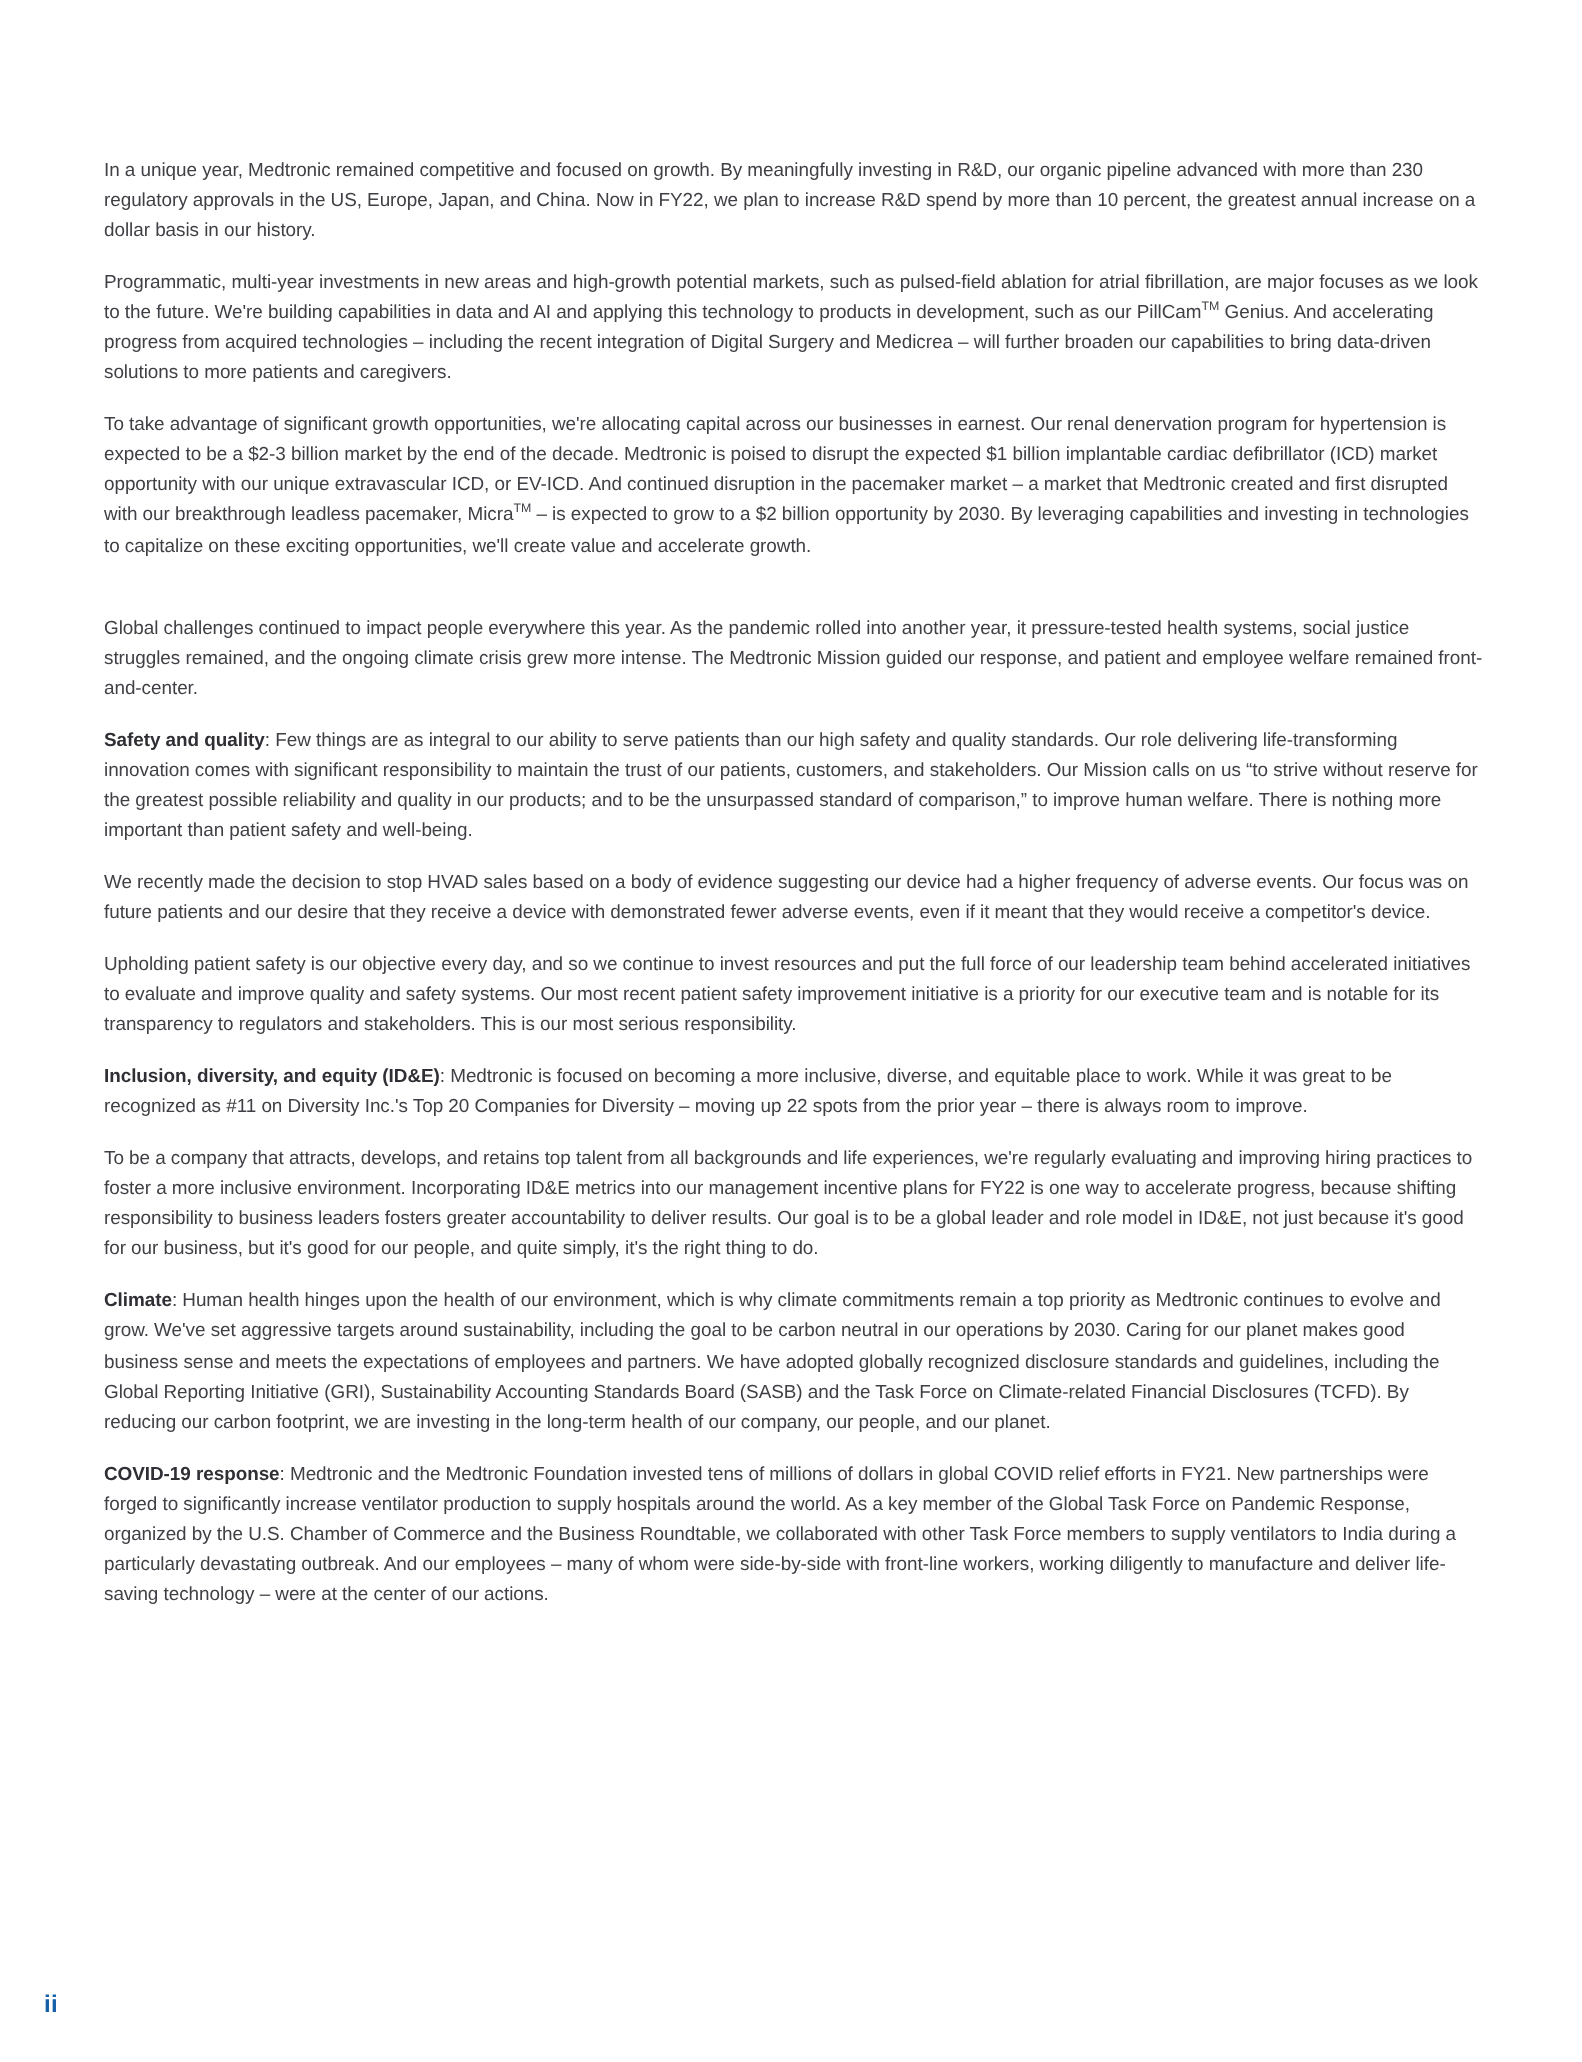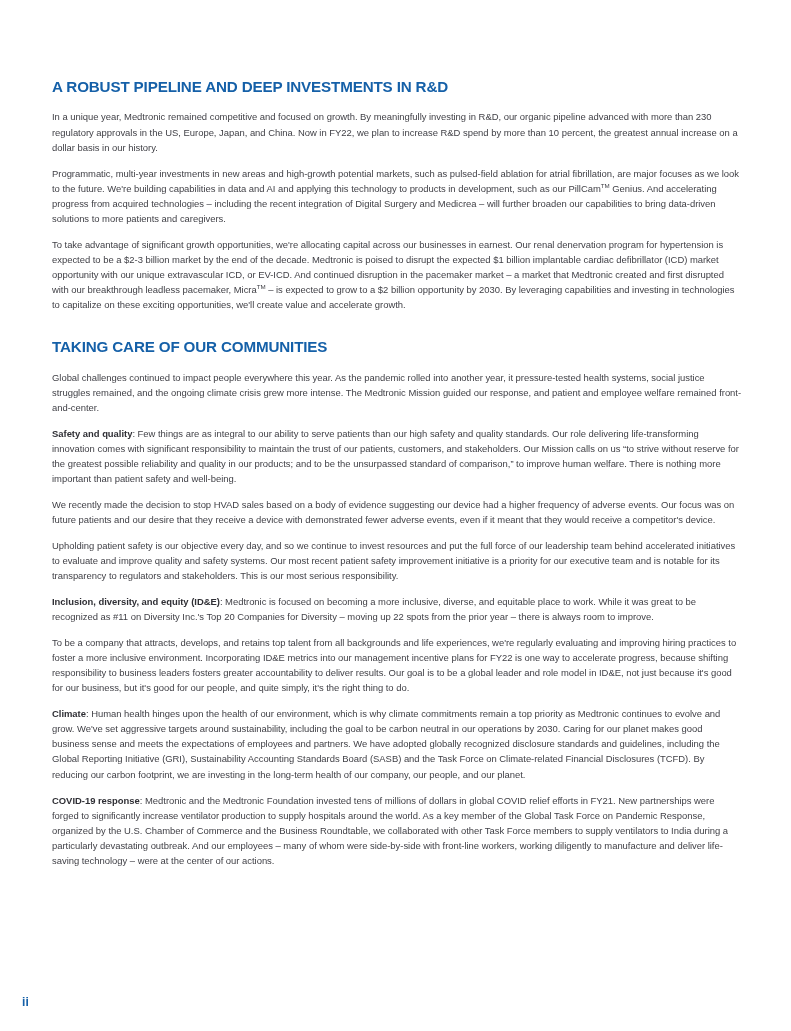--- a/index.html
+++ b/index.html
@@ -72,31 +72,29 @@
   }
 </style>
 </head>
 <body>
 
 <div class="page">
 
   <div class="content">
 
     <section class="section">
-      <h2 class="section-heading">A ROBUST PIPELINE AND DEEP INVESTMENTS IN R&amp;D</h2>
 
       <p class="body-text">In a unique year, Medtronic remained competitive and focused on growth. By meaningfully investing in R&amp;D, our organic pipeline advanced with more than 230 regulatory approvals in the US, Europe, Japan, and China. Now in FY22, we plan to increase R&amp;D spend by more than 10 percent, the greatest annual increase on a dollar basis in our history.</p>
 
       <p class="body-text"><span>Programmatic, multi-year investments in new areas and high-growth potential markets, such as pulsed-field ablation for atrial fibrillation, are major focuses as we look to the future. We're building capabilities in data and AI and applying this technology to products in development, such as our PillCam</span><sup class="tm">TM</sup><span> Genius. And accelerating progress from acquired technologies – including the recent integration of Digital Surgery and Medicrea – will further broaden our capabilities to bring data-driven solutions to more patients and caregivers.</span></p>
 
       <p class="body-text"><span>To take advantage of significant growth opportunities, we're allocating capital across our businesses in earnest. Our renal denervation program for hypertension is expected to be a $2-3 billion market by the end of the decade. Medtronic is poised to disrupt the expected $1 billion implantable cardiac defibrillator (ICD) market opportunity with our unique extravascular ICD, or EV-ICD. And continued disruption in the pacemaker market – a market that Medtronic created and first disrupted with our breakthrough leadless pacemaker, Micra</span><sup class="tm">TM</sup><span> – is expected to grow to a $2 billion opportunity by 2030. By leveraging capabilities and investing in technologies to capitalize on these exciting opportunities, we'll create value and accelerate growth.</span></p>
     </section>
 
     <section class="section">
-      <h2 class="section-heading">TAKING CARE OF OUR COMMUNITIES</h2>
 
       <p class="body-text">Global challenges continued to impact people everywhere this year. As the pandemic rolled into another year, it pressure-tested health systems, social justice struggles remained, and the ongoing climate crisis grew more intense. The Medtronic Mission guided our response, and patient and employee welfare remained front-and-center.</p>
 
       <p class="body-text"><span class="lead">Safety and quality</span><span>: Few things are as integral to our ability to serve patients than our high safety and quality standards. Our role delivering life-transforming innovation comes with significant responsibility to maintain the trust of our patients, customers, and stakeholders. Our Mission calls on us “to strive without reserve for the greatest possible reliability and quality in our products; and to be the unsurpassed standard of comparison,” to improve human welfare. There is nothing more important than patient safety and well-being.</span></p>
 
       <p class="body-text">We recently made the decision to stop HVAD sales based on a body of evidence suggesting our device had a higher frequency of adverse events. Our focus was on future patients and our desire that they receive a device with demonstrated fewer adverse events, even if it meant that they would receive a competitor's device.</p>
 
       <p class="body-text">Upholding patient safety is our objective every day, and so we continue to invest resources and put the full force of our leadership team behind accelerated initiatives to evaluate and improve quality and safety systems. Our most recent patient safety improvement initiative is a priority for our executive team and is notable for its transparency to regulators and stakeholders. This is our most serious responsibility.</p>
 
       <p class="body-text"><span class="lead">Inclusion, diversity, and equity (ID&amp;E)</span><span>: Medtronic is focused on becoming a more inclusive, diverse, and equitable place to work. While it was great to be recognized as #11 on Diversity Inc.'s Top 20 Companies for Diversity – moving up 22 spots from the prior year – there is always room to improve.</span></p>

